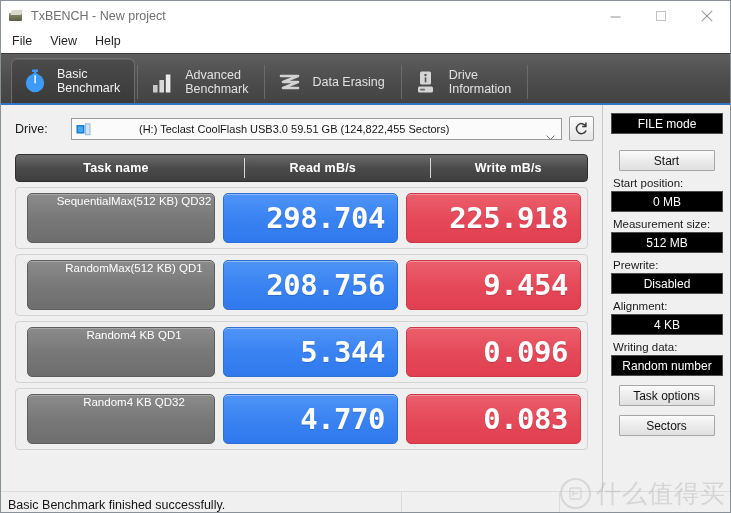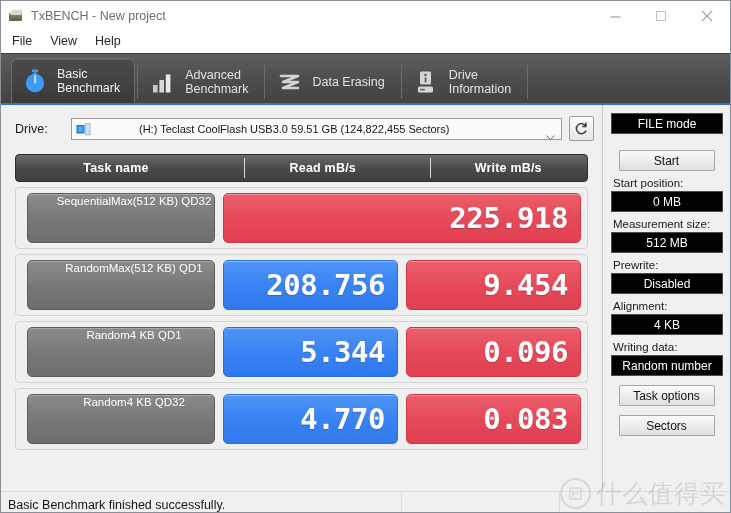--- a/index.html
+++ b/index.html
@@ -528,20 +528,21 @@
           <div class="hcell col-task">Task name</div>
           <div class="hcell col-read">Read mB/s</div>
           <div class="hcell col-write">Write mB/s</div>
         </div>
 
         <div class="res-row">
           <div class="task-box">
             <div class="task-line">Sequential</div>
             <div class="task-line">Max(512 KB) QD32</div>
           </div>
+          <div class="val-box val-read">298.704</div>
           <div class="val-box val-write">225.918</div>
         </div>
 
         <div class="res-row">
           <div class="task-box">
             <div class="task-line">Random</div>
             <div class="task-line">Max(512 KB) QD1</div>
           </div>
           <div class="val-box val-read">208.756</div>
           <div class="val-box val-write">9.454</div>

